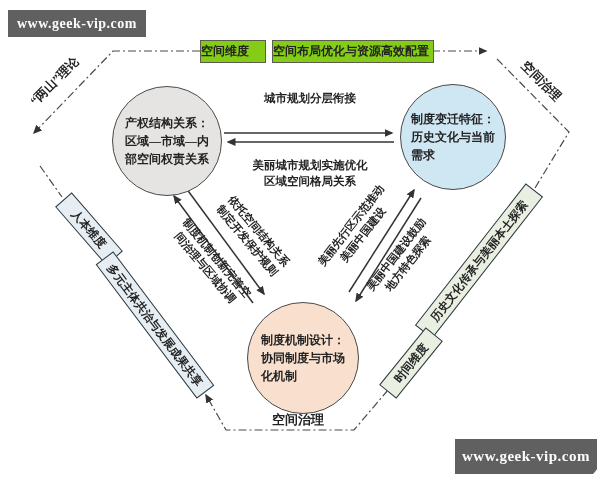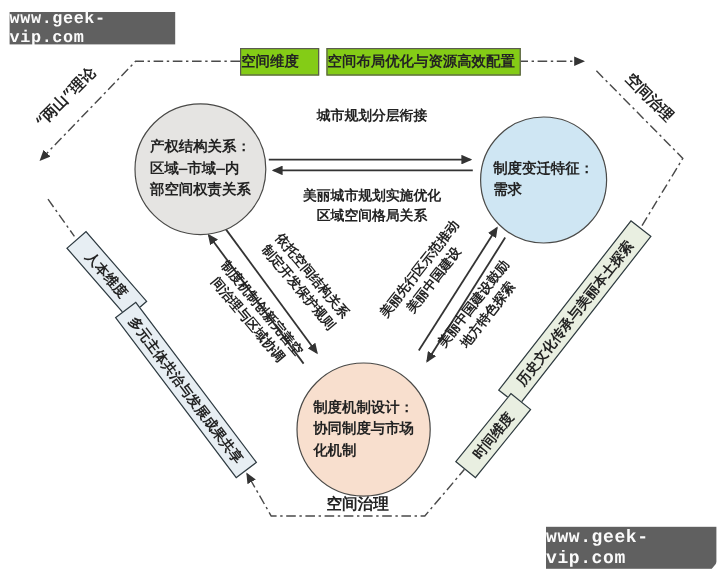--- a/index.html
+++ b/index.html
@@ -1,35 +1,35 @@
 <!DOCTYPE html>
 <html><head>
 <meta charset="utf-8">
 <style>
   html,body{margin:0;padding:0;background:#fff;}
   .stage{position:relative;width:600px;height:480px;background:#fff;overflow:hidden;
-         font-family:Liberation Mono, monospace;color:#232323;border-radius:22px;}
+         font-family:Liberation Serif, serif;color:#232323;border-radius:22px;}
   .wm{position:absolute;background:#606060;color:#fbfbfb;font-weight:bold;
       display:flex;align-items:center;justify-content:center;letter-spacing:.5px;}
   .wm-top{left:8px;top:10px;width:138px;height:27px;font-size:14px;}
   .wm-bottom{left:455px;top:439px;width:142px;height:35px;font-size:15px;}
   svg.lines{position:absolute;left:0;top:0;}
   .dd{fill:none;stroke:#4a4a4a;stroke-width:1.2;stroke-dasharray:8 3 2 3;}
   .sl{fill:none;stroke:#333;stroke-width:1.5;}
   .tbox{position:absolute;background:#84cc16;border:1.5px solid #5b5b4f;
         display:flex;align-items:center;justify-content:flex-start;
         font-size:12px;font-weight:bold;white-space:nowrap;}
   .tbox1{left:200px;top:40px;width:64px;height:21px;}
   .tbox2{left:272px;top:40px;width:160px;height:21px;}
   .circle{position:absolute;border-radius:50%;border:1.5px solid #4a4a48;
           display:flex;align-items:center;justify-content:center;
           font-size:12px;font-weight:bold;line-height:1.5;}
   .circle .ctxt{text-align:left;}
   .c-left{left:112px;top:86px;width:108px;height:108px;background:#e5e4e2;}
-  .c-right{left:400px;top:97px;width:104px;height:104px;background:#cfe6f3;}
+  .c-right{left:400px;top:84px;width:104px;height:104px;background:#cfe6f3;}
   .c-bottom{left:247px;top:302px;width:110px;height:110px;background:#f8dfce;}
   .elbl{position:absolute;font-size:11.5px;font-weight:bold;text-align:center;line-height:1.4;}
   .lbl-top-f{left:230px;top:90px;width:160px;}
   .lbl-top-b{left:230px;top:157px;width:160px;}
   .rlbl{position:absolute;font-size:11px;font-weight:bold;text-align:center;
         line-height:1.35;transform-origin:50% 50%;white-space:nowrap;}
   .lbl-left-up{left:193px;top:221px;width:120px;transform:rotate(50deg);}
   .lbl-left-down{left:151px;top:248px;width:120px;transform:rotate(50deg);}
   .lbl-right-up{left:297px;top:215px;width:120px;transform:rotate(-52deg);}
   .lbl-right-down{left:347px;top:244px;width:110px;transform:rotate(-52deg);}
@@ -91,20 +91,21 @@
   <div class="circle c-left">
     <div class="ctxt">
       <div>产权结构关系：</div>
       <div>区域—市域—内</div>
       <div>部空间权责关系</div>
     </div>
   </div>
   <div class="circle c-right">
     <div class="ctxt">
       <div>制度变迁特征：</div>
+      <div>历史文化与当前</div>
       <div>需求</div>
     </div>
   </div>
   <div class="circle c-bottom">
     <div class="ctxt">
       <div>制度机制设计：</div>
       <div>协同制度与市场</div>
       <div>化机制</div>
     </div>
   </div>

